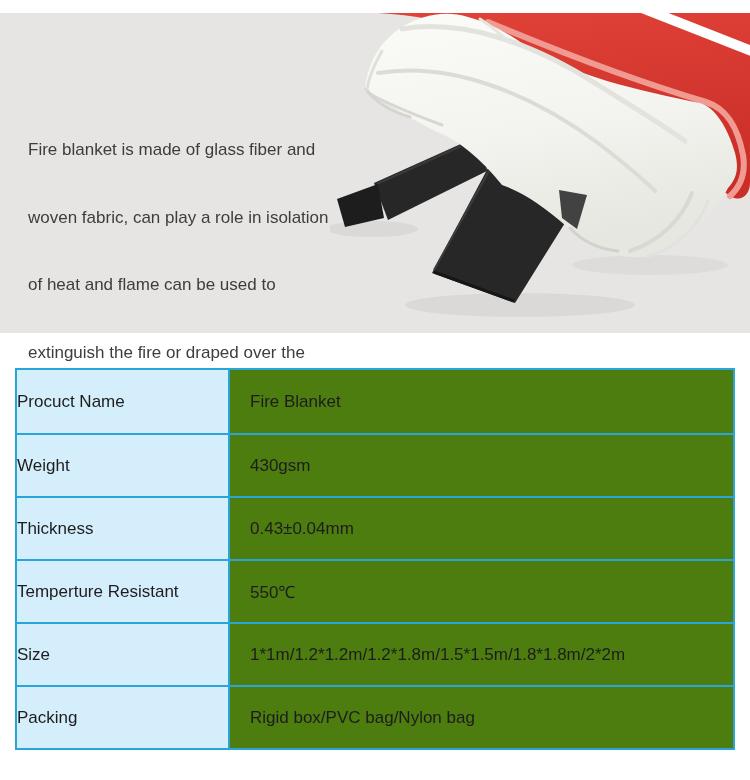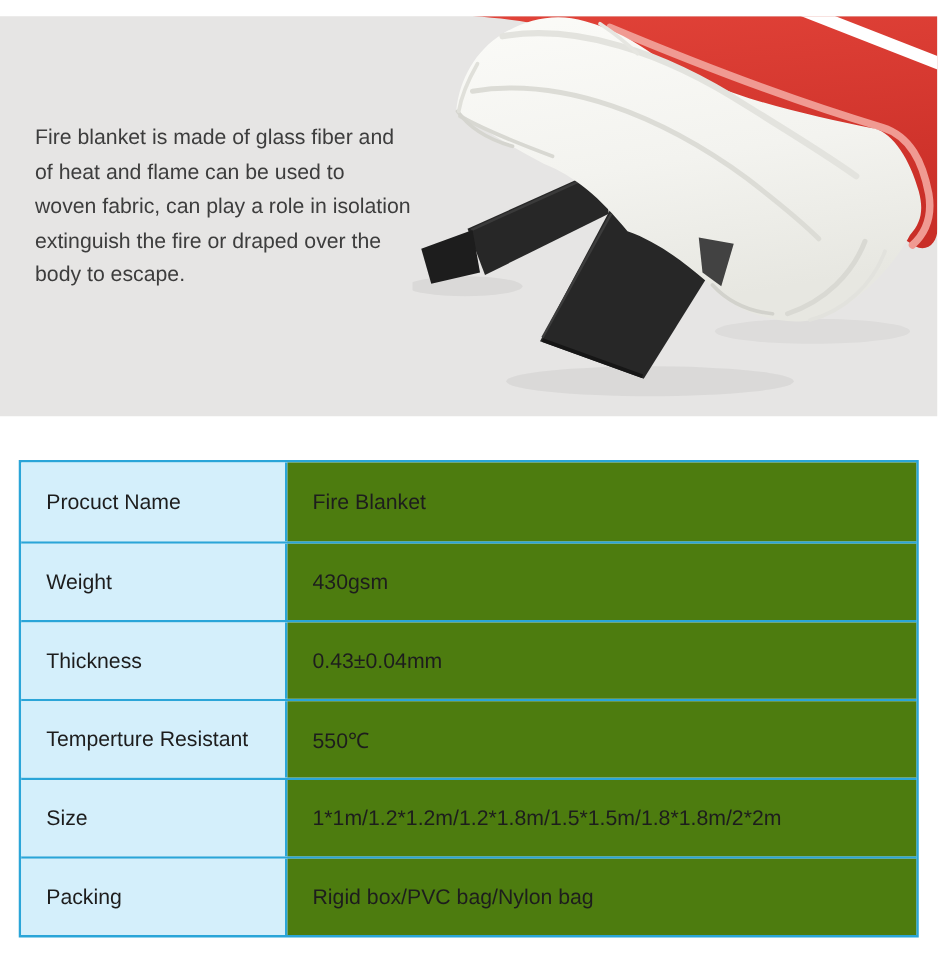--- a/index.html
+++ b/index.html
@@ -29,21 +29,21 @@
   }
   .hero-text {
     position: absolute;
     left: 28px;
     top: 83px;
     width: 310px;
     font-size: 17px;
     line-height: 27.5px;
     color: #3d3d3d;
   }
-  .hero-text .line { white-space: nowrap; }
+  .hero-text .line { white-space: nowrap; margin-top: 40px; }
   .photo {
     position: absolute;
     top: 0;
     left: 330px;
     width: 420px;
     height: 320px;
   }
   
   .spec-table {
     position: absolute;
@@ -64,21 +64,20 @@
     border-top: 2px solid var(--table-border, #2aa5d8);
   }
   .spec-row:first-child { height: 63px; }
   .spec-label {
     width: 213px;
     box-sizing: border-box;
     background: var(--label-bg, #d4effb);
     border-right: 2px solid var(--table-border, #2aa5d8);
     display: flex;
     align-items: center;
-    padding-left: 20px;
     font-size: 17px;
     color: #1d1d1d;
   }
   .spec-value {
     flex: 1;
     display: flex;
     align-items: center;
     padding-left: 20px;
     font-size: 17px;
     color: #1d1d1d;
@@ -87,22 +86,22 @@
 </style>
 </head>
 <body>
 
 <div class="page">
 
   <div class="hero">
 
     <div class="hero-text">
       <div class="line">Fire blanket is made of glass fiber and</div>
+      <div class="line">woven fabric, can play a role in isolation</div>
       <div class="line">of heat and flame can be used to</div>
-      <div class="line">woven fabric, can play a role in isolation</div>
       <div class="line">extinguish the fire or draped over the</div>
       <div class="line">body to escape.</div>
     </div>
 
     <svg class="photo" viewBox="0 0 420 320" xmlns="http://www.w3.org/2000/svg" aria-hidden="true">
       <defs>
         <linearGradient id="blanketGrad" x1="0" y1="0" x2="0.25" y2="1">
           <stop offset="0" stop-color="#fbfbf8"></stop>
           <stop offset="0.55" stop-color="#f3f3ef"></stop>
           <stop offset="1" stop-color="#e7e7e1"></stop>

